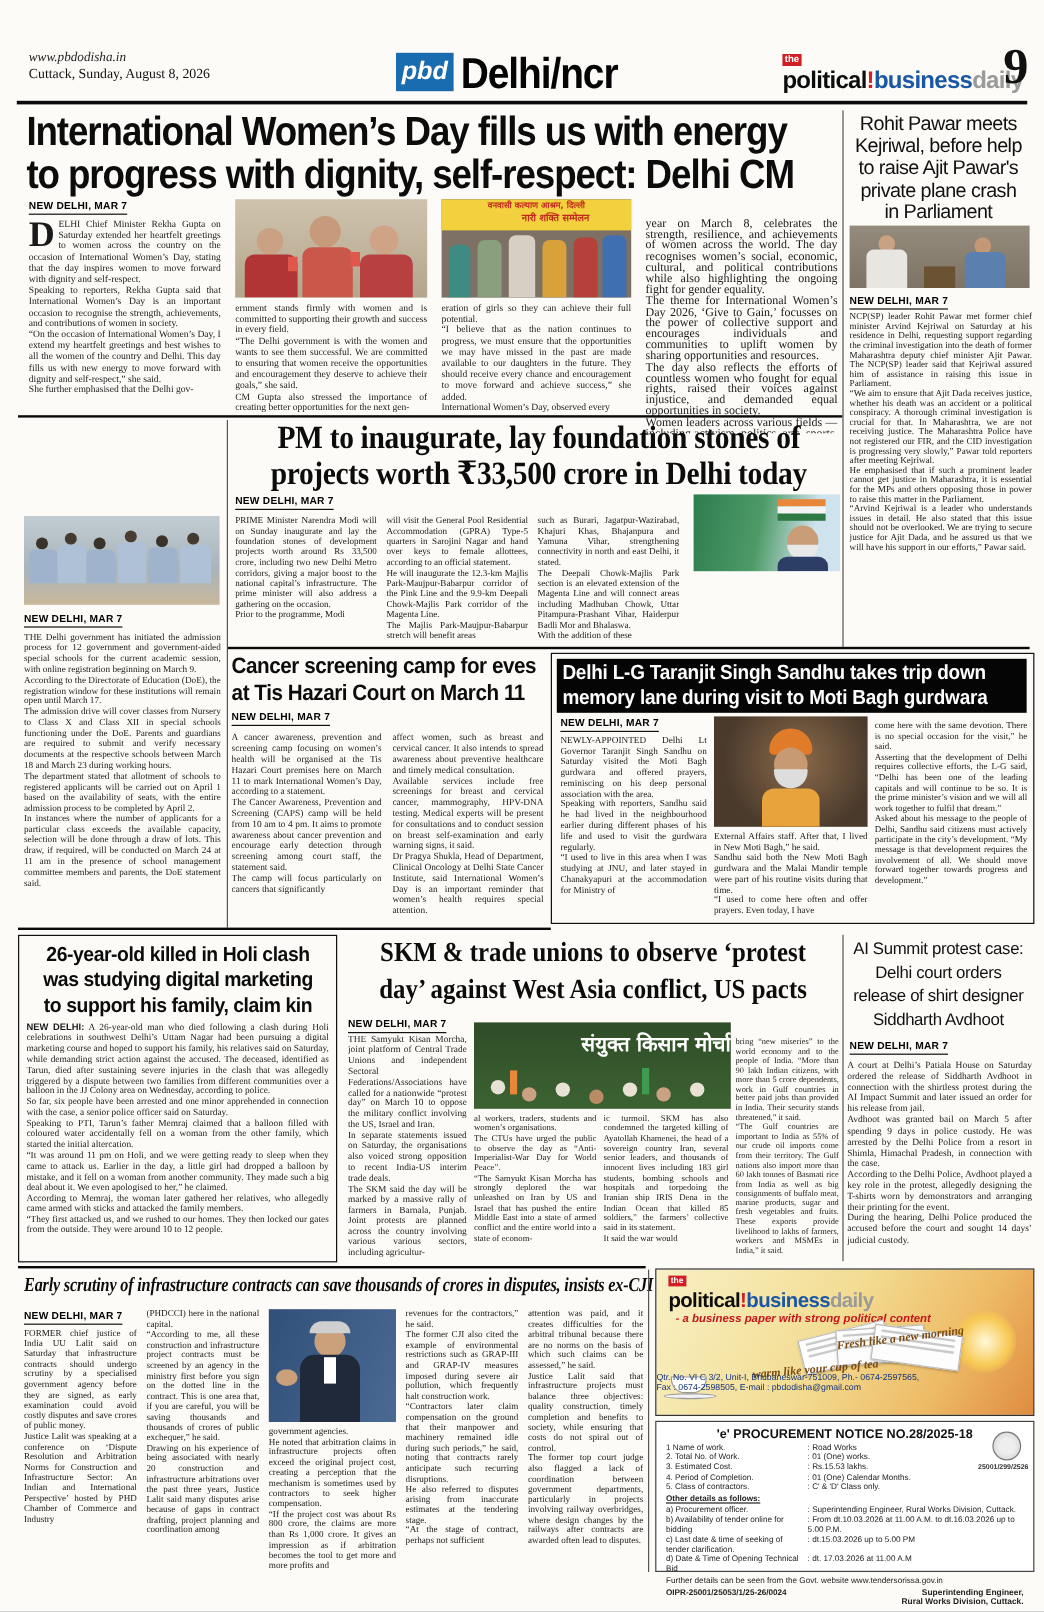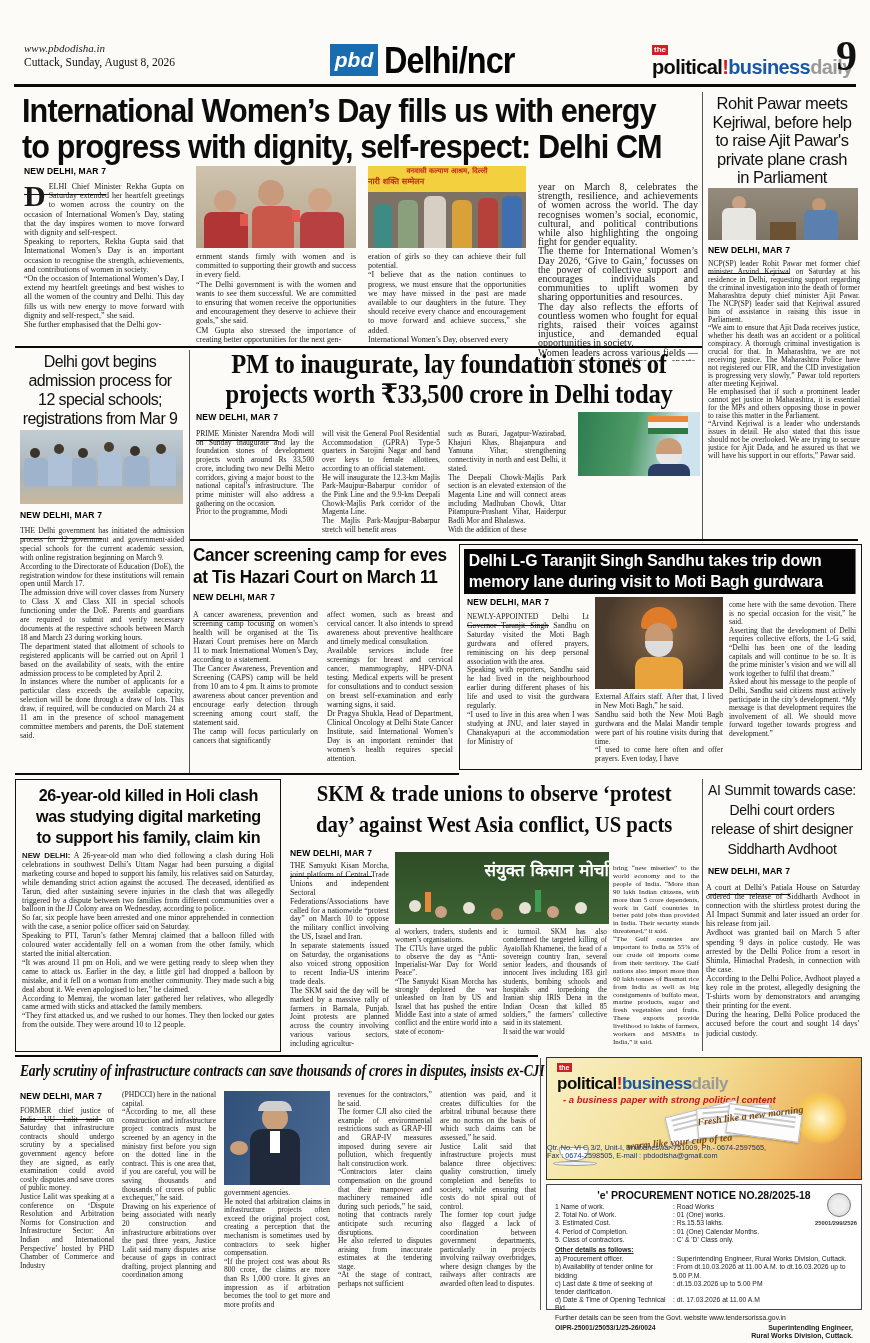--- a/index.html
+++ b/index.html
@@ -2,21 +2,21 @@
 <html><head>
 <meta charset="utf-8">
 <style>
   *{margin:0;padding:0;box-sizing:border-box}
   body{background:#9a9a9a;font-family:"Liberation Serif","DejaVu Serif",serif}
   #page{position:relative;width:870px;height:1343px;background:#fcfbf7;margin:0 auto;overflow:hidden;color:#141414}
   .abs{position:absolute}
   .rule{position:absolute;background:#0a0a0a}
   .vrule{position:absolute;background:#555;width:1px}
   
-  .dl{position:absolute;font-family:"Liberation Sans","DejaVu Sans",sans-serif;font-weight:bold;font-size:8.5px;line-height:10px;letter-spacing:.2px;border-bottom:1.2px solid #111;padding-bottom:18px;color:#000;white-space:nowrap}
+  .dl{position:absolute;font-family:"Liberation Sans","DejaVu Sans",sans-serif;font-weight:bold;font-size:8.5px;line-height:10px;letter-spacing:.2px;border-bottom:1.2px solid #111;padding-bottom:2px;color:#000;white-space:nowrap}
   
   .bt{position:absolute;font-size:8px;line-height:9.2px;text-align:justify;white-space:pre-line;overflow:hidden;color:#1a1a1a}
   .dropcap{float:left;font-weight:bold;font-size:30px;line-height:25px;padding:1px 3px 0 0}
   .lede{font-weight:bold;font-family:"Liberation Sans",sans-serif;font-size:7.8px}
   
   .hl{position:absolute;font-weight:bold;color:#0c0c0c;white-space:pre-line}
   .lead-hl{left:22px;top:92px;width:772px;font-family:"Liberation Sans",sans-serif;font-size:34px;line-height:36px;letter-spacing:-1px;transform:scaleX(.9);transform-origin:0 0}
   .pawar-hl{left:704px;top:94px;width:156px;font-family:"Liberation Sans",sans-serif;font-weight:400;font-size:16.5px;line-height:18.5px;letter-spacing:-.5px;text-align:center;color:#111}
   .adm-hl{left:14px;top:352px;width:172px;font-family:"Liberation Sans",sans-serif;font-weight:400;font-size:16px;line-height:19px;letter-spacing:-.6px;text-align:center;color:#111}
   .pm-hl{left:196px;top:349px;width:556px;font-size:27px;line-height:30px;letter-spacing:-.3px;text-align:center;transform:scaleX(.91);transform-origin:0 0}
@@ -97,21 +97,21 @@
     <div class="abs" style="left:44px;top:48px;width:8px;height:12px;background:#e2574d"></div>
     <div class="abs" style="left:96px;top:44px;width:8px;height:12px;background:#e2574d"></div>
   </div>
   <div class="bt" style="left:196px;top:252px;width:160px;height:93px">ernment stands firmly with women and is committed to supporting their growth and success in every field.
 “The Delhi government is with the women and wants to see them successful. We are committed to ensuring that women receive the opportunities and encouragement they deserve to achieve their goals,” she said.
 CM Gupta also stressed the importance of creating better opportunities for the next gen-</div>
 
   <div class="photo" style="left:368px;top:166px;width:158px;height:82px;background:#7c7164">
     <div class="abs" style="left:0;top:0;width:158px;height:26px;background:#f3d03e"></div>
     <div class="abs hindi" style="left:0;top:1px;width:158px;text-align:center;font-weight:bold;font-size:7px;line-height:9px;color:#c22a1d">वनवासी कल्याण आश्रम, दिल्ली</div>
-    <div class="abs hindi" style="left:0;top:11px;width:158px;font-weight:bold;font-size:8px;line-height:10px;color:#c22a1d">नारी शक्ति सम्मेलन</div>
+    <div class="abs hindi" style="left:16px;top:11px;width:158px;text-align:center;font-weight:bold;font-size:8px;line-height:10px;color:#c22a1d">नारी शक्ति सम्मेलन</div>
     <div class="abs" style="left:6px;top:38px;width:18px;height:44px;background:#3e8b84;border-radius:6px 6px 0 0"></div>
     <div class="abs" style="left:30px;top:34px;width:20px;height:48px;background:#8aa07c;border-radius:6px 6px 0 0"></div>
     <div class="abs" style="left:56px;top:30px;width:22px;height:52px;background:#d8cfc4;border-radius:6px 6px 0 0"></div>
     <div class="abs" style="left:84px;top:34px;width:20px;height:48px;background:#d8a13a;border-radius:6px 6px 0 0"></div>
     <div class="abs" style="left:110px;top:32px;width:20px;height:50px;background:#b5413a;border-radius:6px 6px 0 0"></div>
     <div class="abs" style="left:134px;top:30px;width:20px;height:52px;background:#3f6fb1;border-radius:6px 6px 0 0"></div>
   </div>
   <div class="bt" style="left:368px;top:252px;width:158px;height:93px">eration of girls so they can achieve their full potential.
 “I believe that as the nation continues to progress, we must ensure that the opportunities we may have missed in the past are made available to our daughters in the future. They should receive every chance and encouragement to move forward and achieve success,” she added.
 International Women’s Day, observed every</div>
@@ -135,24 +135,20 @@
     <div class="abs" style="left:96px;top:22px;width:34px;height:30px;background:#5b7fae;border-radius:6px 6px 0 0"></div>
     <div class="abs" style="left:62px;top:34px;width:26px;height:18px;background:#6b5233"></div>
   </div>
   <div class="dl" style="left:708px;top:245px">NEW DELHI, MAR 7</div>
   <div class="bt" style="left:708px;top:260px;width:152px;height:274px;font-size:7.6px;line-height:8px">NCP(SP) leader Rohit Pawar met former chief minister Arvind Kejriwal on Saturday at his residence in Delhi, requesting support regarding the criminal investigation into the death of former Maharashtra deputy chief minister Ajit Pawar. The NCP(SP) leader said that Kejriwal assured him of assistance in raising this issue in Parliament.
 “We aim to ensure that Ajit Dada receives justice, whether his death was an accident or a political conspiracy. A thorough criminal investigation is crucial for that. In Maharashtra, we are not receiving justice. The Maharashtra Police have not registered our FIR, and the CID investigation is progressing very slowly,” Pawar told reporters after meeting Kejriwal.
 He emphasised that if such a prominent leader cannot get justice in Maharashtra, it is essential for the MPs and others opposing those in power to raise this matter in the Parliament.
 “Arvind Kejriwal is a leader who understands issues in detail. He also stated that this issue should not be overlooked. We are trying to secure justice for Ajit Dada, and he assured us that we will have his support in our efforts,” Pawar said.</div>
 
   <div class="vrule" style="left:189px;top:350px;height:423px"></div>
-  <div class="hl adm-hl">Delhi govt begins
-admission process for
-12 special schools;
-registrations from Mar 9</div>
   <div class="photo" style="left:20px;top:430px;width:163px;height:74px;background:linear-gradient(#c2ccd3,#a9b4ba 60%,#c9b89b)">
     <div class="fig" style="left:10px;top:18px;width:10px;height:10px;background:#3a332c"></div>
     <div class="fig" style="left:34px;top:14px;width:10px;height:10px;background:#433a30"></div>
     <div class="fig" style="left:58px;top:18px;width:10px;height:10px;background:#3a332c"></div>
     <div class="fig" style="left:84px;top:12px;width:10px;height:10px;background:#473d33"></div>
     <div class="fig" style="left:110px;top:16px;width:10px;height:10px;background:#3a332c"></div>
     <div class="fig" style="left:136px;top:14px;width:10px;height:10px;background:#433a30"></div>
     <div class="abs" style="left:4px;top:28px;width:24px;height:28px;background:#9fb4cc;border-radius:5px 5px 0 0"></div>
     <div class="abs" style="left:28px;top:24px;width:24px;height:32px;background:#aec1d6;border-radius:5px 5px 0 0"></div>
     <div class="abs" style="left:52px;top:28px;width:24px;height:28px;background:#9fb4cc;border-radius:5px 5px 0 0"></div>
@@ -250,21 +246,21 @@
   </div>
   <div class="bt" style="left:395px;top:928px;width:102px;height:122px;font-size:7.3px;line-height:8.3px">al workers, traders, students and women’s organisations.
 The CTUs have urged the public to observe the day as “Anti-Imperialist-War Day for World Peace”.
 “The Samyukt Kisan Morcha has strongly deplored the war unleashed on Iran by US and Israel that has pushed the entire Middle East into a state of armed conflict and the entire world into a state of econom-</div>
   <div class="bt" style="left:503px;top:928px;width:104px;height:122px;font-size:7.3px;line-height:8.3px">ic turmoil. SKM has also condemned the targeted killing of Ayatollah Khamenei, the head of a sovereign country Iran, several senior leaders, and thousands of innocent lives including 183 girl students, bombing schools and hospitals and torpedoing the Iranian ship IRIS Dena in the Indian Ocean that killed 85 soldiers,” the farmers’ collective said in its statement.
 It said the war would</div>
   <div class="bt" style="left:613px;top:865px;width:86px;height:198px;font-size:7px;line-height:7.9px">bring “new miseries” to the world economy and to the people of India. “More than 90 lakh Indian citizens, with more than 5 crore dependents, work in Gulf countries in better paid jobs than provided in India. Their security stands threatened,” it said.
 “The Gulf countries are important to India as 55% of our crude oil imports come from their territory. The Gulf nations also import more than 60 lakh tonnes of Basmati rice from India as well as big consignments of buffalo meat, marine products, sugar and fresh vegetables and fruits. These exports provide livelihood to lakhs of farmers, workers and MSMEs in India,” it said.</div>
 
   <div class="vrule" style="left:702px;top:779px;height:272px"></div>
-  <div class="hl ai-hl">AI Summit towards case:
+  <div class="hl ai-hl">AI Summit protest case:
 Delhi court orders
 release of shirt designer
 Siddharth Avdhoot</div>
   <div class="dl" style="left:708px;top:866px">NEW DELHI, MAR 7</div>
   <div class="bt" style="left:706px;top:883px;width:154px;height:168px;font-size:7.9px;line-height:9.1px">A court at Delhi’s Patiala House on Saturday ordered the release of Siddharth Avdhoot in connection with the shirtless protest during the AI Impact Summit and later issued an order for his release from jail.
 Avdhoot was granted bail on March 5 after spending 9 days in police custody. He was arrested by the Delhi Police from a resort in Shimla, Himachal Pradesh, in connection with the case.
 According to the Delhi Police, Avdhoot played a key role in the protest, allegedly designing the T-shirts worn by demonstrators and arranging their printing for the event.
 During the hearing, Delhi Police produced the accused before the court and sought 14 days’ judicial custody.</div>
 
   <div class="rule" style="left:15px;top:1055px;width:523px;height:1.5px"></div>

